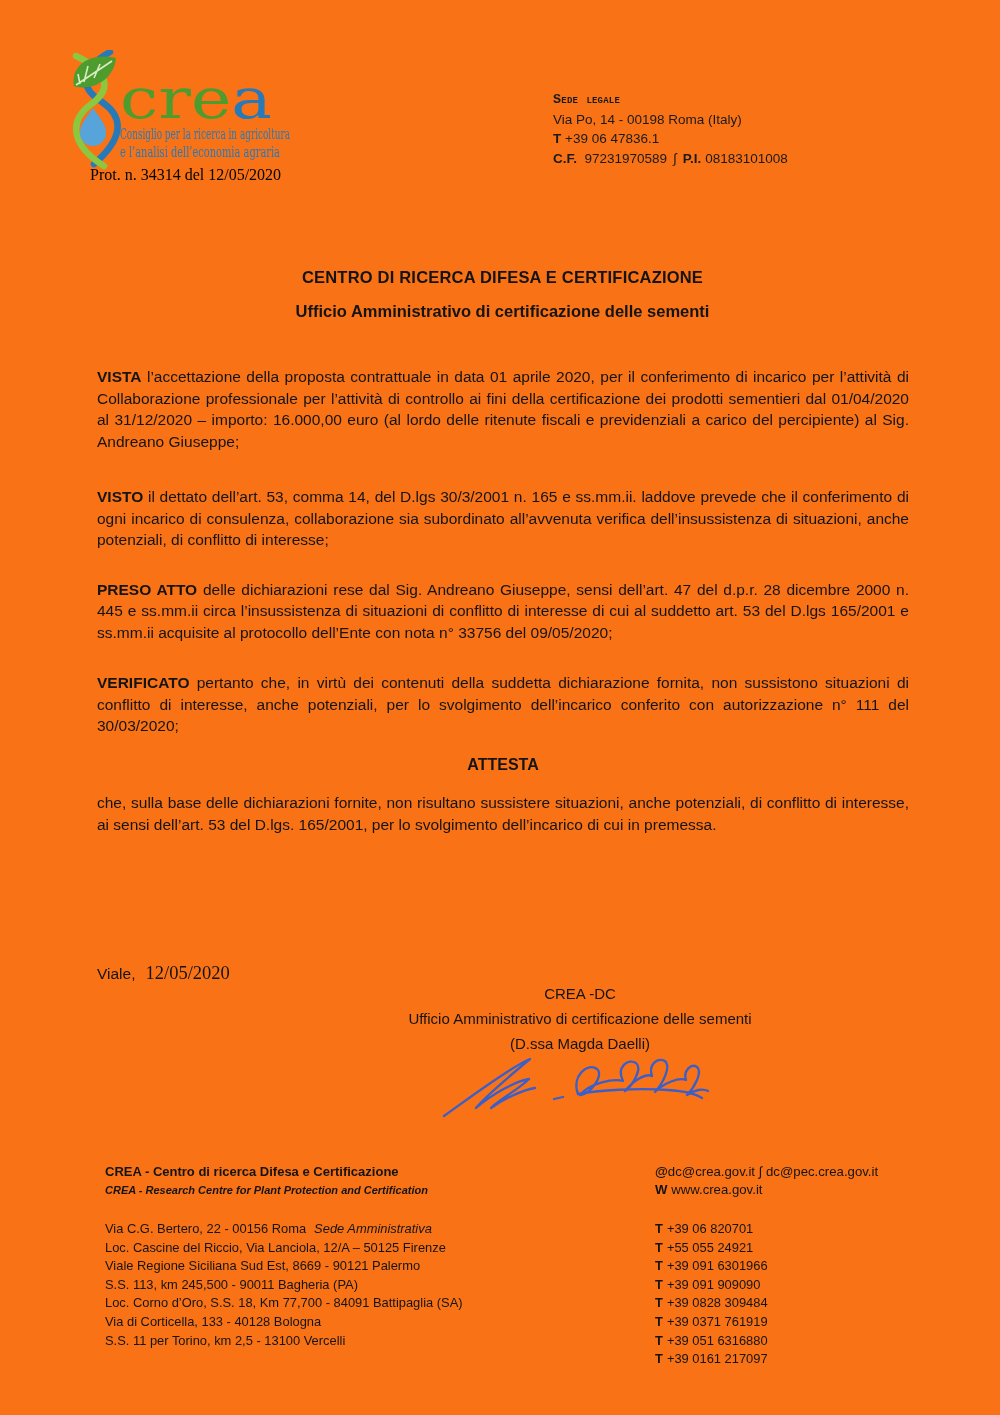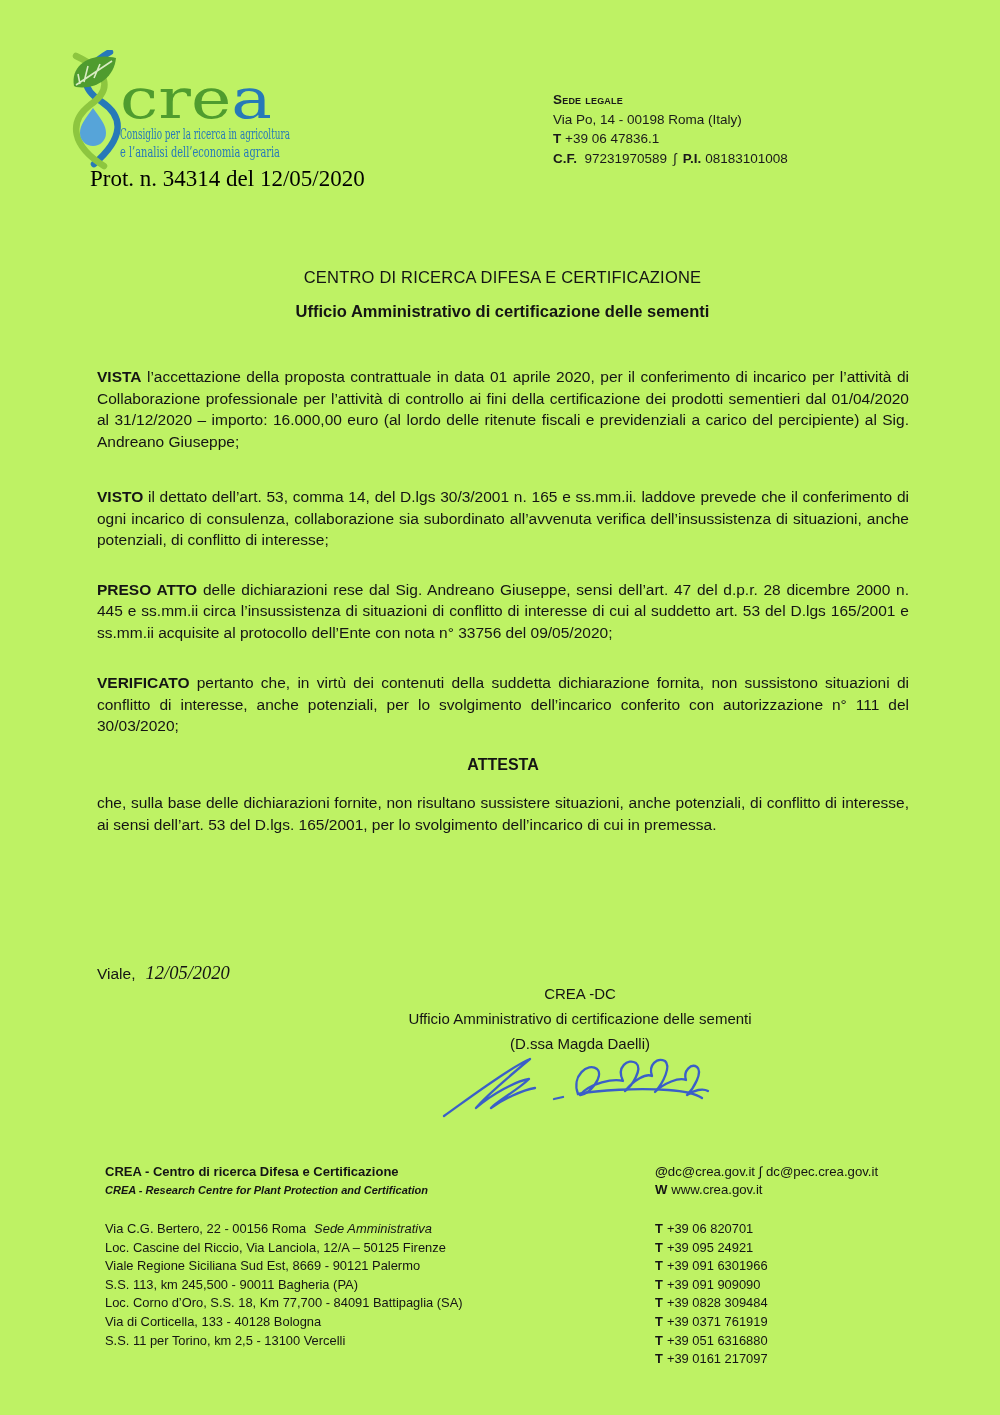--- a/index.html
+++ b/index.html
@@ -1,41 +1,41 @@
 <!DOCTYPE html>
 <html><head>
 <meta charset="utf-8">
 <style>
   * { margin:0; padding:0; box-sizing:border-box; }
   html,body { background:#ffffff; }
   .page {
-    position:relative; width:1000px; height:1415px; background:#bef264;
+    position:relative; width:1000px; height:1415px; background:#f97316;
     font-family:"Liberation Sans", sans-serif; color:#141414; overflow:hidden;
   }
   
   .logo { position:absolute; left:62px; top:50px; width:232px; height:120px; }
-  .prot { position:absolute; left:90px; top:166px; font-family:"Liberation Serif", serif; font-size:23px; color:#000; }
+  .prot { position:absolute; left:90px; top:166px; font-family:"Liberation Serif", serif; font-size:16px; color:#000; }
   .sede { position:absolute; left:553px; top:90px; font-size:13.5px; line-height:19.5px; color:#1a1a1a; }
-  .sede .sl-title { font-weight:bold; font-variant:small-caps; letter-spacing:.2px; }
+  .sede .sl-title { font-weight:bold; font-variant:small-caps; letter-spacing:.2px;font-family:Liberation Mono, monospace; }
   .sede b { font-weight:bold; }
   .sede .sep { padding:0 6px; }
   
   .subject { position:absolute; left:97px; top:212px; width:811px; text-align:right; font-size:15.5px; }
-  .doc-title { position:absolute; left:97px; top:268px; width:811px; text-align:center; font-weight:normal; font-size:16.5px; letter-spacing:.2px; }
+  .doc-title { position:absolute; left:97px; top:268px; width:811px; text-align:center; font-weight:bold; font-size:16.5px; letter-spacing:.2px; }
   .doc-subtitle { position:absolute; left:97px; top:302px; width:811px; text-align:center; font-weight:bold; font-size:16.5px; }
   
   .bodytext { position:absolute; left:97px; top:366px; width:812px; font-size:15.5px; line-height:21.5px; text-align:justify; }
   .bodytext p.p1 { margin-bottom:34px; }
   .bodytext p.p2 { margin-bottom:28px; }
   .bodytext p.p3 { margin-bottom:29px; }
   .bodytext b.lead { font-weight:bold; }
   .attesta { text-align:center; font-weight:bold; font-size:16px; margin-top:17px; margin-bottom:17px; }
   
   .dateline { position:absolute; left:97px; top:963px; font-size:15.5px; }
-  .dateline .dval { font-family:"Liberation Serif", serif; font-size:18.5px; margin-left:10px;font-style:italic; }
+  .dateline .dval { font-family:"Liberation Serif", serif; font-size:18.5px; margin-left:10px; }
   .sigblock { position:absolute; left:330px; top:982px; width:500px; text-align:center; font-size:15px; line-height:24.8px; }
   .sig-svg { position:absolute; left:438px; top:1050px; }
   
   .f-left  { position:absolute; left:105px; top:1163px; width:545px; }
   .f-right { position:absolute; left:655px; top:1163px; width:280px; }
   .f-org1 { font-weight:bold; font-size:13px; line-height:18px; }
   .f-org2 { font-weight:bold; font-style:italic; font-size:11px; line-height:18px; }
   .f-head { height:57px; font-size:13.2px; line-height:18px; }
   .f-head .line { line-height:18px; }
   .f-rows div { font-size:12.9px; line-height:18.6px; white-space:nowrap; }
@@ -122,21 +122,21 @@
     </div>
   </div>
 
   <div class="f-right">
     <div class="f-head">
       <div class="line"><b>@</b><span>dc@crea.gov.it</span> <span>∫</span> <span>dc@pec.crea.gov.it</span></div>
       <div class="line"><b>W</b> <span>www.crea.gov.it</span></div>
     </div>
     <div class="f-rows">
       <div><b>T</b><span>+39 06 820701</span></div>
-      <div><b>T</b><span>+39 095 24921</span></div>
+      <div><b>T</b><span>+55 055 24921</span></div>
       <div><b>T</b><span>+39 091 6301966</span></div>
       <div><b>T</b><span>+39 091 909090</span></div>
       <div><b>T</b><span>+39 0828 309484</span></div>
       <div><b>T</b><span>+39 0371 761919</span></div>
       <div><b>T</b><span>+39 051 6316880</span></div>
       <div><b>T</b><span>+39 0161 217097</span></div>
     </div>
   </div>
 
 </div>

